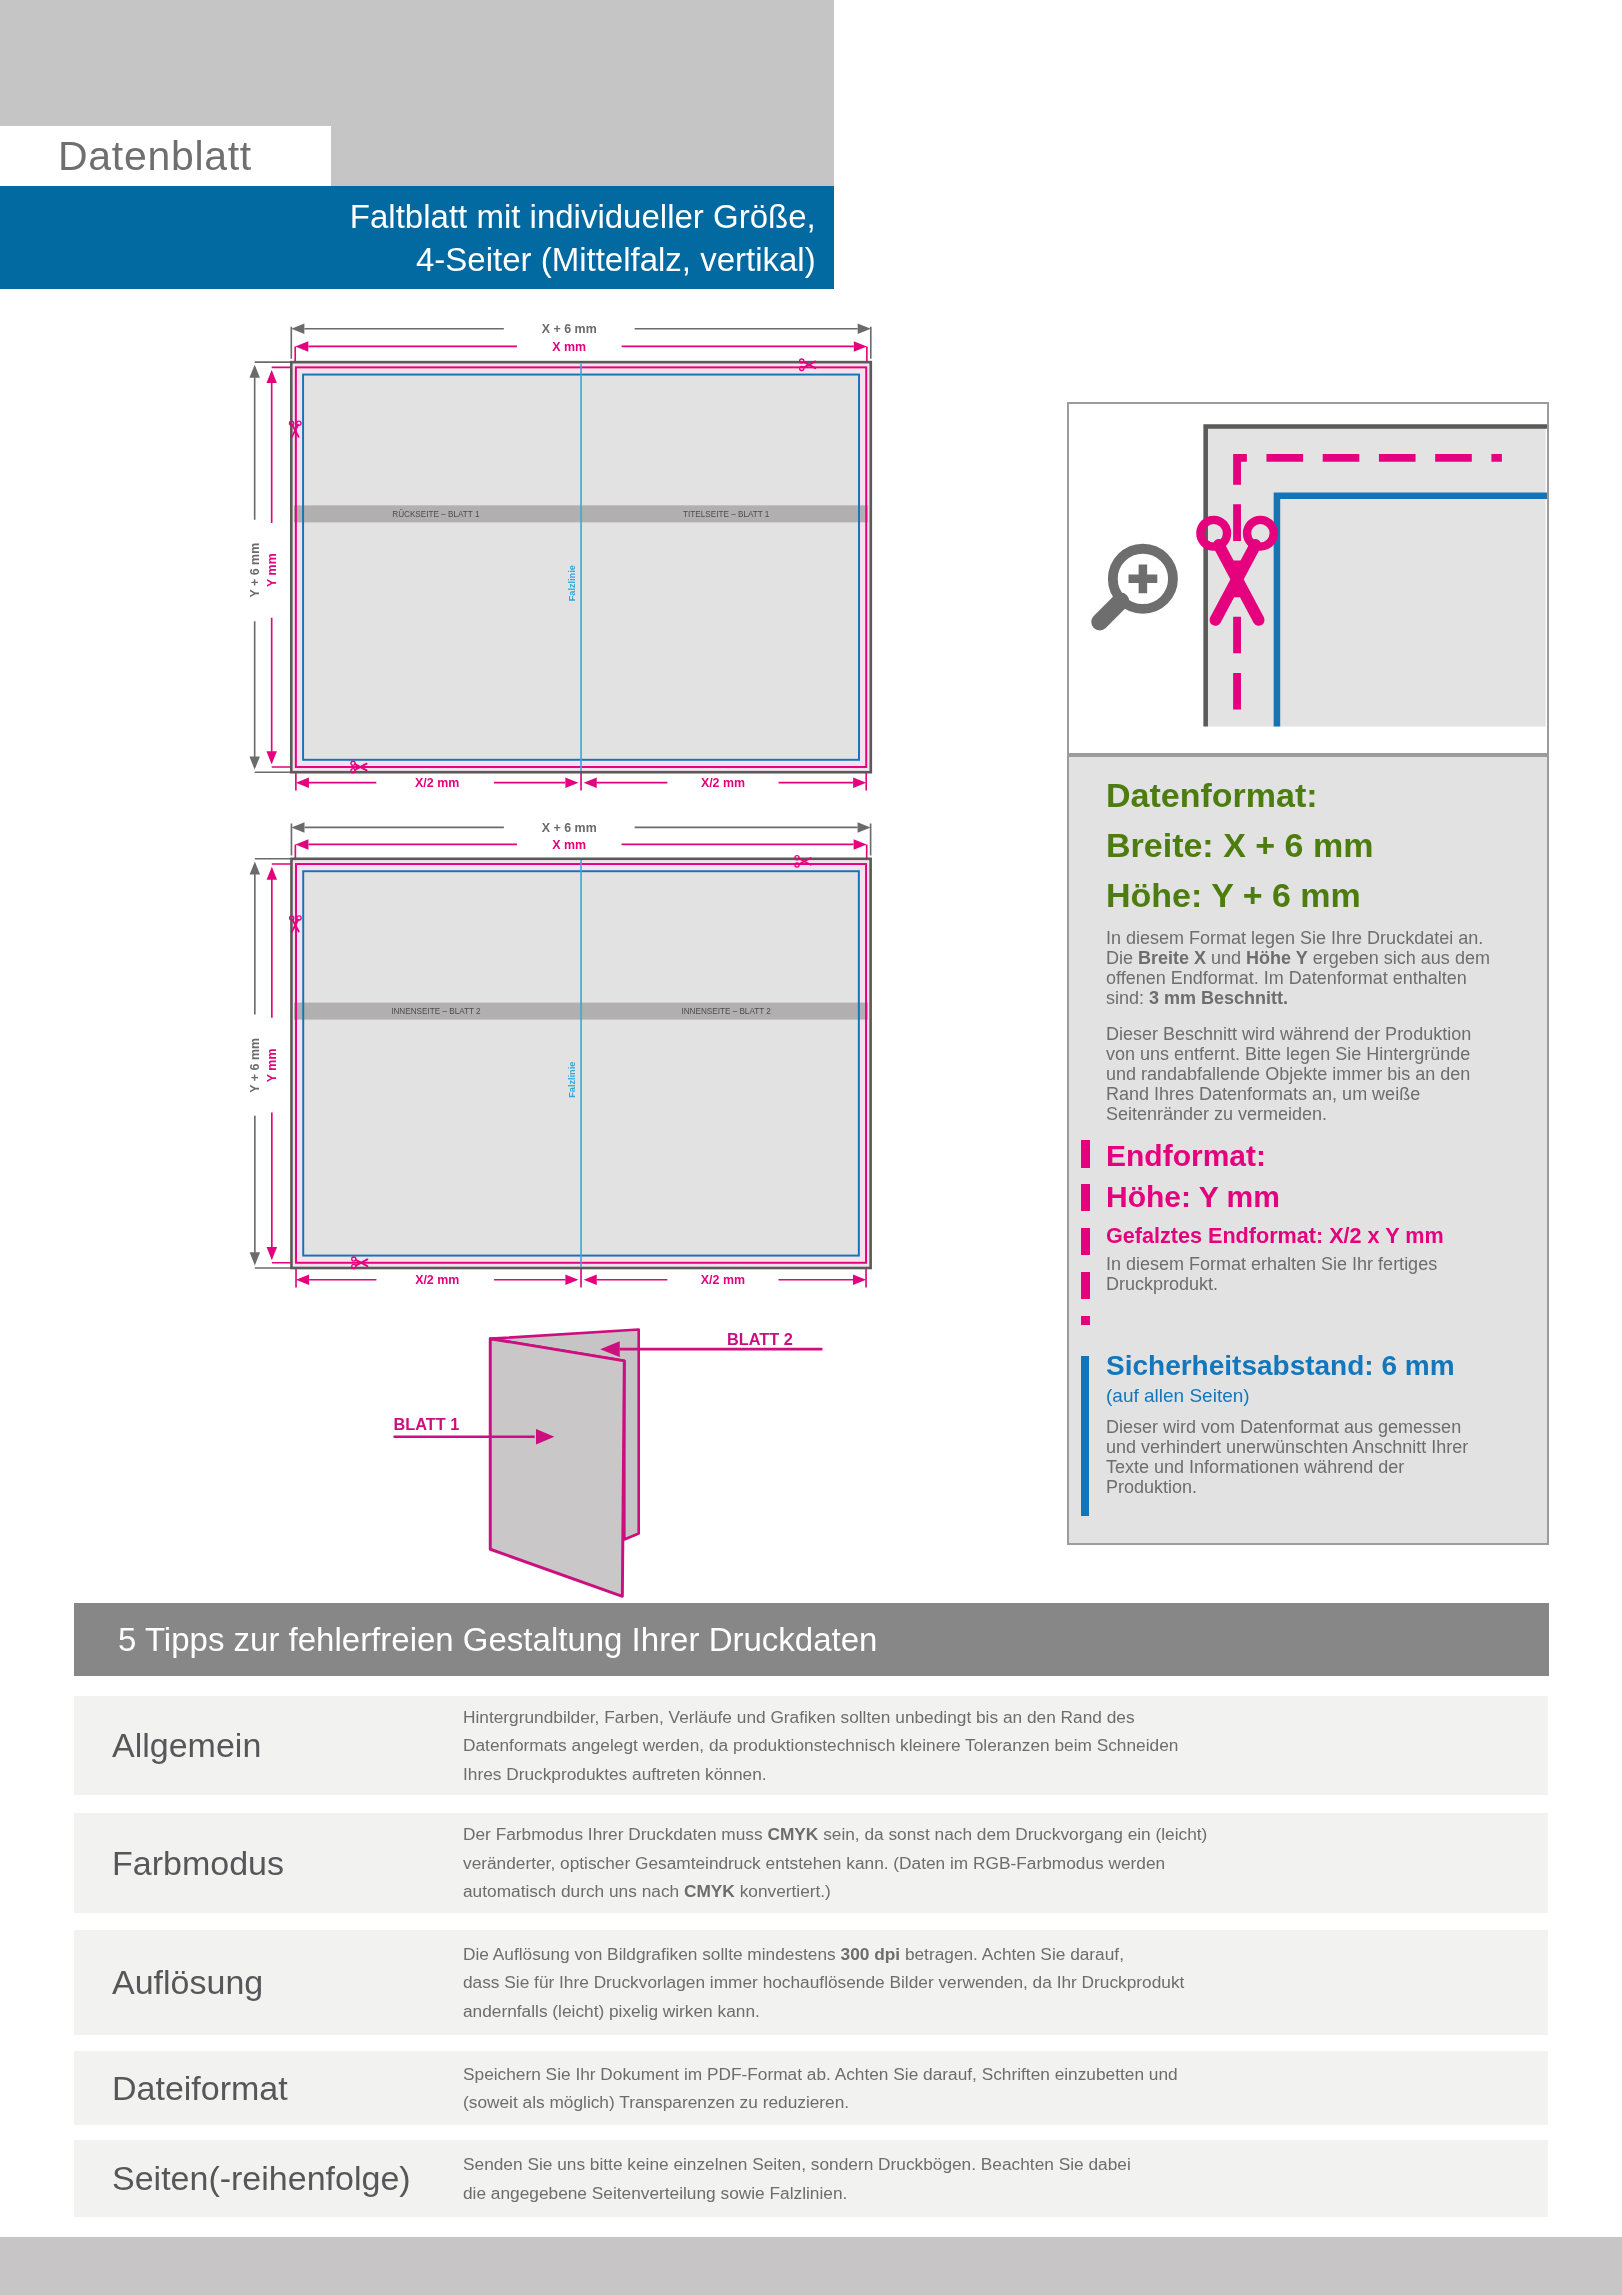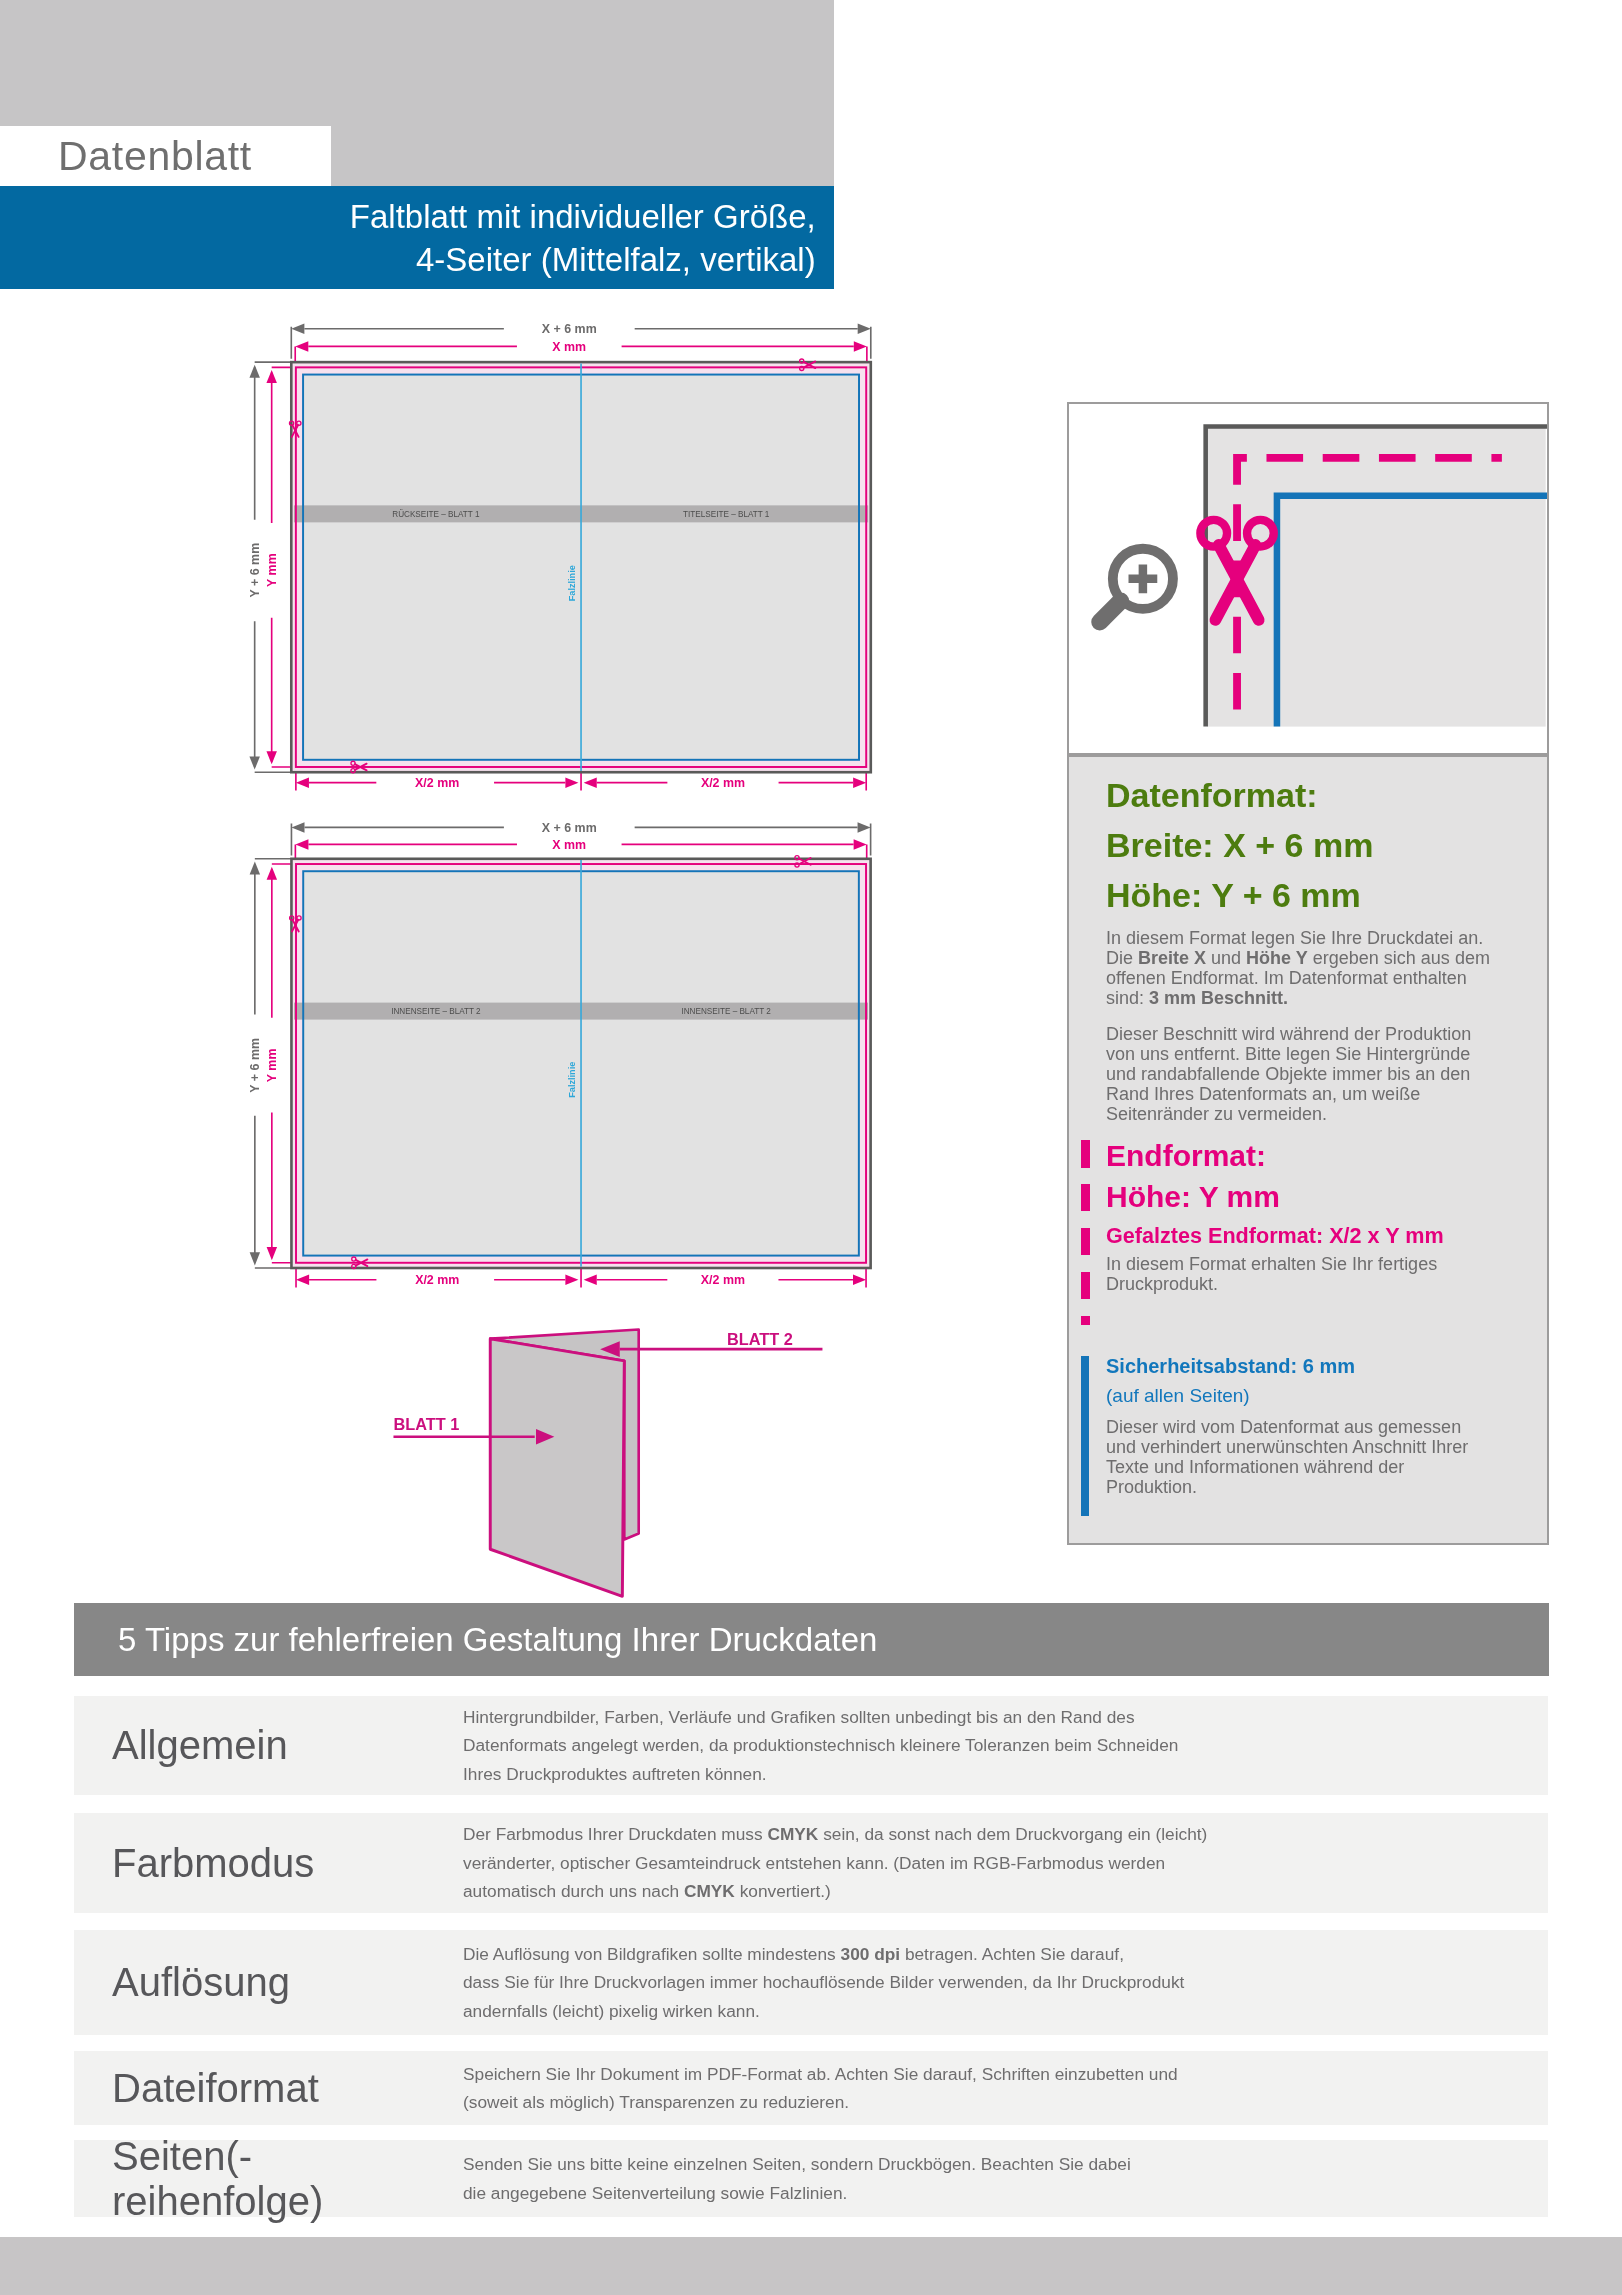--- a/index.html
+++ b/index.html
@@ -18,27 +18,27 @@
   .info-panel{left:1067px;top:755px;width:482px;height:790px;background:#e3e2e2;border:2px solid #9d9c9c;box-sizing:border-box;}
   .bar-dashed{left:11.8px;top:383px;width:9.2px;height:185px;background:repeating-linear-gradient(to bottom,#e5007d 0 27.5px,rgba(0,0,0,0) 27.5px 44px);}
   .bar-blue{left:11.8px;top:599px;width:8.5px;height:160px;background:#1474b8;}
   .hd{font-weight:bold;color:#4d7c0f;font-size:34px;line-height:50px;}
   .body-txt{font-size:18px;line-height:20px;color:#6e6d6e;width:419px;}
   .blk-datenformat{left:37px;top:13px;}
   .blk-endformat{left:37px;top:378px;}
   .blk-endformat .hd-m{font-weight:bold;color:#e5007d;font-size:30px;line-height:41px;}
   .folded{font-weight:bold;color:#e5007d;font-size:21.6px;line-height:31px;margin-top:2.6px;}
   .blk-sicherheit{left:37px;top:592px;}
-  .hd-b{font-weight:bold;color:#1277bc;font-size:20px;line-height:34px;}
+  .hd-b{font-weight:bold;color:#1277bc;font-size:28px;line-height:34px;}
   .sub-b{color:#1277bc;font-size:19px;line-height:25px;}
   
   .tips-band{left:74px;top:1603px;width:1475px;height:73px;background:#878787;display:flex;align-items:center;}
   .tips-band span{color:#ffffff;font-size:33px;padding-left:44px;}
   .tip-row{left:74px;width:1474px;background:#f2f2f1;display:flex;align-items:center;}
-  .tip-label{width:389px;padding-left:38px;box-sizing:border-box;font-size:40px;color:#57575a;flex:none;}
+  .tip-label{width:389px;padding-left:38px;box-sizing:border-box;font-size:34px;color:#57575a;flex:none;}
   .tip-text{font-size:17.3px;line-height:28.5px;color:#6e6d6e;}
   .footer-band{left:0;top:2237px;width:1623px;height:58px;background:#c7c5c6;}
   b{font-weight:bold;}
 </style>
 </head>
 <body>
 
 <svg width="0" height="0" style="position:absolute" aria-hidden="true">
   <defs>
     <g id="scis" fill="none" stroke="#e5007d">

